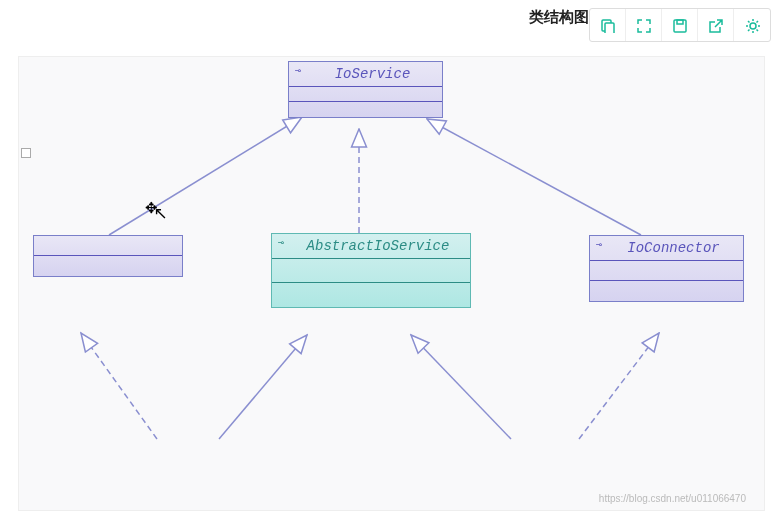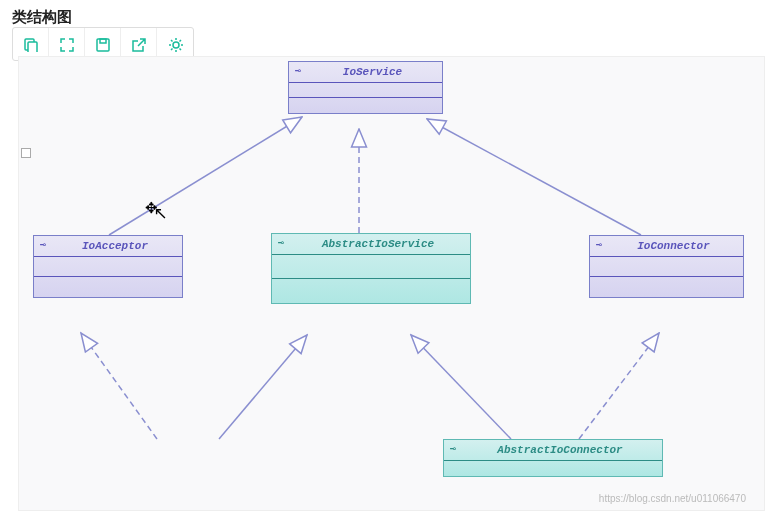--- a/index.html
+++ b/index.html
@@ -1,25 +1,25 @@
 <!DOCTYPE html>
 <html><head>
 <meta charset="utf-8">
 <style>
   * { box-sizing: border-box; margin: 0; padding: 0; }
   body { font-family: Arial, sans-serif; width: 783px; height: 519px; background: #fff; position: relative; overflow: hidden; }
-  .header { display: flex; justify-content: flex-end; align-items: flex-start; padding: 8px 12px 4px 12px; flex-direction: column; }
+  .header { display: flex; justify-content: flex-end; align-items: flex-start; padding: 8px 12px 4px 28px; }
   .title { font-size: 15px; font-weight: bold; color: #222; }
   .toolbar { display: flex; gap: 0; border: 1px solid #ddd; border-radius: 3px; }
   .tool-btn { width: 36px; height: 32px; display: flex; align-items: center; justify-content: center; border-right: 1px solid #eee; cursor: pointer; color: #1abc9c; }
   .tool-btn:last-child { border-right: none; }
   .tool-btn svg { width: 15px; height: 15px; stroke: #1abc9c; fill: none; stroke-width: 1.5; }
   .diagram { position: absolute; left: 18px; top: 56px; width: 747px; height: 455px; background: #f9f9fa; border: 1px solid #eee; }
   svg.canvas { position: absolute; left: 0; top: 0; width: 100%; height: 100%; }
-  .uml-box { position: absolute; border: 1px solid #7a7fc9; background: linear-gradient(#e9e7f6, #d6d3f0); font-family: "Courier New", monospace; font-size: 11px; color: #5a55bb; font-weight: bold; }
+  .uml-box { position: absolute; border: 1px solid #7a7fc9; background: linear-gradient(#e9e7f6, #d6d3f0); font-family: "Courier New", monospace; font-size: 14px; color: #5a55bb; }
   .uml-box.teal { background: linear-gradient(#d3f0ef, #aee7e3); border-color: #5fb9b3; color: #2c8c85; }
   .uml-box .name { padding: 4px 8px 4px 22px; border-bottom: 1px solid currentColor; position: relative; text-align: center; font-style: italic; }
   .uml-box .name::before { content: "⊸"; position: absolute; left: 6px; top: 3px; font-size: 10px; font-style: normal; }
   .uml-box .sec { height: 15px; border-bottom: 1px solid currentColor; }
   .uml-box .sec:last-child { border-bottom: none; }
   .cursor { position: absolute; left: 126px; top: 140px; font-size: 15px; }
   .watermark { position: absolute; right: 18px; bottom: 6px; font-size: 10px; color: #bbb; }
   .anchor { position: absolute; width: 10px; height: 10px; border: 1px solid #aaa; background: #fff; left: 2px; top: 91px; }
 </style>
 </head>
@@ -83,38 +83,33 @@
     <line x1="560" y1="382" x2="640" y2="276" stroke="#8a8fd0" stroke-width="1.5" stroke-dasharray="6 4" marker-end="url(#tri)"></line>
   </svg>
 
   <div class="uml-box" style="left:269px;top:4px;width:155px">
     <div class="name">IoService</div>
     <div class="sec"></div>
     <div class="sec"></div>
   </div>
 
   <div class="uml-box" style="left:14px;top:178px;width:150px">
-    <div class="name">IoAcceptor</div>
     <div class="sec" style="height:20px"></div>
     <div class="sec" style="height:20px"></div>
   </div>
 
   <div class="uml-box teal" style="left:252px;top:176px;width:200px">
     <div class="name">AbstractIoService</div>
     <div class="sec" style="height:24px"></div>
     <div class="sec" style="height:24px"></div>
   </div>
 
   <div class="uml-box" style="left:570px;top:178px;width:155px">
     <div class="name">IoConnector</div>
     <div class="sec" style="height:20px"></div>
     <div class="sec" style="height:20px"></div>
   </div>
 
 
-  <div class="uml-box teal" style="left:424px;top:382px;width:220px">
-    <div class="name">AbstractIoConnector</div>
-    <div class="sec"></div>
-  </div>
 
   <div class="cursor">✥<span style="position:relative;left:-4px;top:6px;font-size:17px">↖</span></div>
   <div class="watermark">https://blog.csdn.net/u011066470</div>
 </div>
 
 </body></html>

